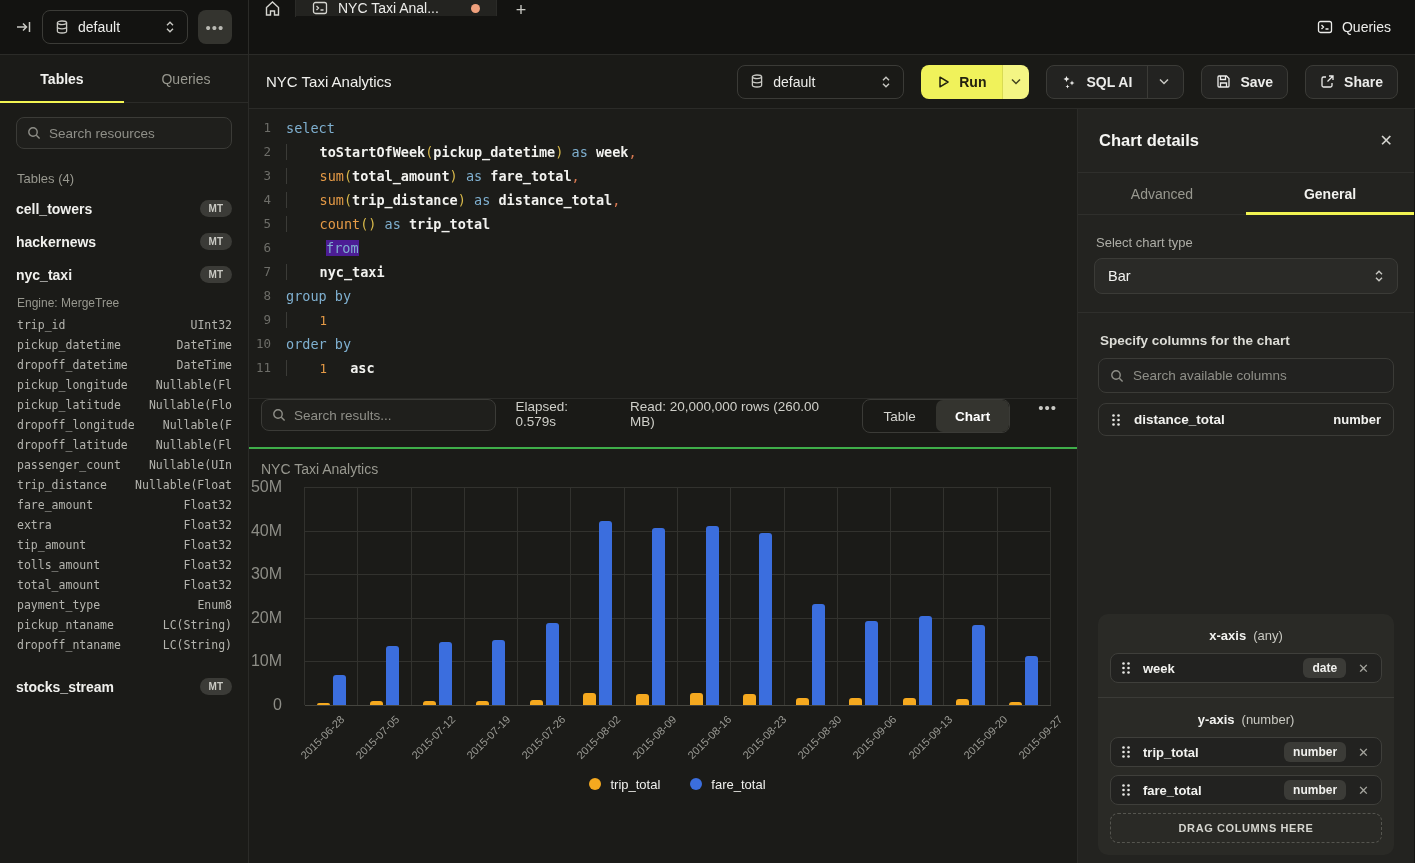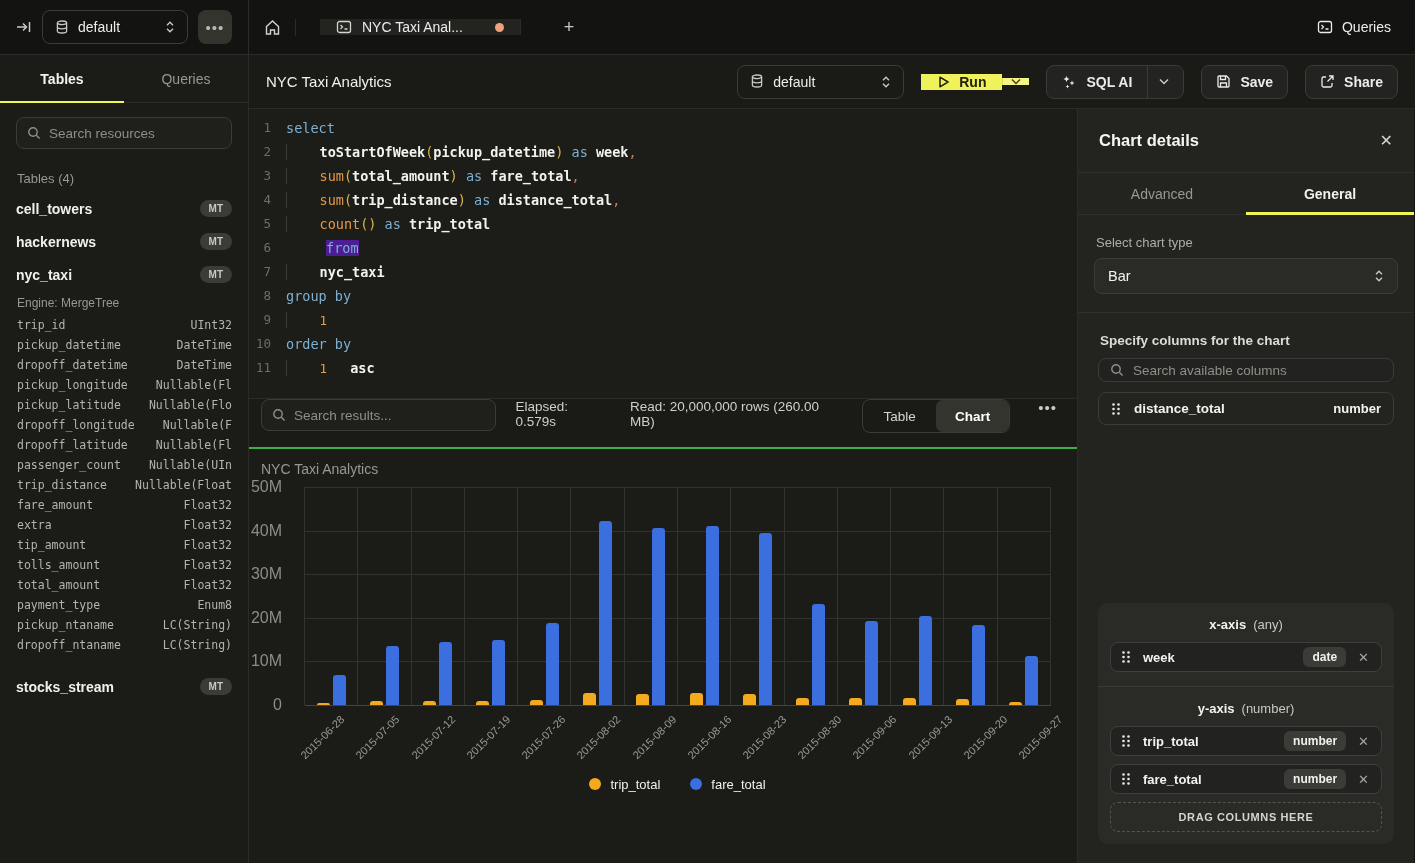--- a/index.html
+++ b/index.html
@@ -8,21 +8,21 @@
   .app { width:1415px; height:863px; display:flex; flex-direction:column; }
 
   
   .topbar { height:55px; display:flex; align-items:stretch; background:#131311; border-bottom:1px solid #2b2b28; flex:0 0 55px;}
   .tb-left { width:249px; flex:0 0 249px; display:flex; align-items:center; gap:10px; padding:0 16px; border-right:1px solid #2b2b28;}
   .icon-btn { background:none; border:none; color:#c9c9c4; display:flex; align-items:center; justify-content:center; cursor:pointer;}
   .pill-select { display:flex; align-items:center; gap:9px; height:34px; padding:0 12px; border:1px solid #3b3b37; border-radius:8px; background:transparent; color:#ececea; font-size:14px; cursor:pointer;}
   .pill-select .grow { flex:1; text-align:left;}
   .tb-left .pill-select { flex:1; }
   .more-btn { width:34px; height:34px; border-radius:8px; background:#34342f; border:none; color:#b9b9b3; font-size:15px; letter-spacing:1px; cursor:pointer;}
-  .tb-tabs { flex:1; display:flex; align-items:center;gap:24px;}
+  .tb-tabs { flex:1; display:flex; align-items:flex-start;}
   .home-btn { width:47px; border:none; border-right:1px solid #2b2b28; background:transparent; color:#d5d5d0;}
   .tab { display:flex; align-items:center; gap:10px; padding:0 16px; width:201px; background:#232320; border-right:1px solid #2b2b28; color:#ececea; font-size:14px; cursor:pointer;}
   .tab-label { flex:1; overflow:hidden; white-space:nowrap;}
   .tab-dot { width:9px; height:9px; border-radius:50%; background:#efa07d; flex:0 0 9px;}
   .plus-btn { width:48px; border:none; background:transparent; color:#c9c9c4; font-size:18px;}
   .tb-right { display:flex; align-items:center; padding:0 24px;}
   .queries-link { display:flex; align-items:center; gap:9px; background:none; border:none; color:#ececea; font-size:14px; cursor:pointer;}
 
   
   .workspace { flex:1; display:flex; min-height:0;}
@@ -45,21 +45,21 @@
   .tbl-engine { font-size:12px; color:#98988f; height:24px; display:flex; align-items:center; padding-left:1px;}
   .col-row { display:flex; justify-content:space-between; height:20px; align-items:center; font-family:"DejaVu Sans Mono",monospace; font-size:11.5px; color:#b4b4ae; padding-left:1px;}
   .tbl-row.gap-top { margin-top:15px;}
 
   
   .main { flex:1; display:flex; flex-direction:column; min-width:0;}
   .center-header { height:54px; flex:0 0 54px; display:flex; align-items:center; padding:0 17px; border-bottom:1px solid #2b2b28; background:#1a1a17;}
   .ch-title { font-size:15px; color:#f0f0ed;}
   .ch-actions { margin-left:auto; display:flex; align-items:center; gap:17px;}
   .toolbar-select { width:167px; height:34px;}
-  .run-btn { display:flex; height:34px; border-radius:8px; overflow:hidden; cursor:pointer;align-items:center;}
+  .run-btn { display:flex; height:34px; border-radius:8px; overflow:hidden; cursor:pointer;}
   .run-main { display:flex; align-items:center; gap:9px; padding:0 16px; background:#f0f25b; color:#22220f; font-size:14px; font-weight:bold; border:none;}
   .run-caret { width:27px; background:#f4f584; border:none; border-left:1px solid #d9db52; color:#44441f; display:flex; align-items:center; justify-content:center;}
   .ghost-btn { display:flex; align-items:center; gap:9px; height:34px; padding:0 14px; background:#232321; border:1px solid #3b3b37; border-radius:8px; color:#ececea; font-size:14px; font-weight:bold; cursor:pointer;}
   .sqlai-btn .caret-sep { width:1px; align-self:stretch; background:#3b3b37; margin:0 2px 0 6px;}
 
   .body-row { flex:1; display:flex; min-height:0;}
   .center-col { width:828px; flex:0 0 828px; display:flex; flex-direction:column; min-height:0;}
 
   
   .editor { height:289px; flex:0 0 289px; background:#1c1c19; padding-top:7px; font-family:"DejaVu Sans Mono",monospace; font-size:13.5px; overflow:hidden;}
@@ -114,21 +114,21 @@
   .rp-close { background:none; border:none; color:#d5d5d0; font-size:16px; cursor:pointer;}
   .rp-tabs { height:42px; flex:0 0 42px; display:flex; border-bottom:1px solid #2f2f2c;}
   .rp-tab { flex:1; background:none; border:none; font-size:14px; color:#98988f; position:relative; cursor:pointer;}
   .rp-tab.active { color:#f2f2ef; font-weight:bold;}
   .rp-tab.active::after { content:""; position:absolute; left:0; right:0; bottom:-1px; height:3px; background:#f2f452;}
   .rp-body { flex:1; padding:16px 16px 0; overflow:hidden;}
   .rp-label { font-size:13px; color:#aeaea7; margin:4px 2px 8px;}
   .rp-select { width:100%; height:36px; display:flex; align-items:center; justify-content:space-between; padding:0 13px; background:#2a2a27; border:1px solid #3b3b37; border-radius:8px; color:#f2f2ef; font-size:14.5px; cursor:pointer;}
   .rp-divider { height:1px; background:#2f2f2c; margin:18px -16px 0;}
   .rp-sublabel { font-size:13.5px; font-weight:bold; color:#dcdcd6; margin:20px 6px 10px;}
-  .rp-search { height:24px; display:flex; align-items:center; gap:9px; padding:0 11px; border:1px solid #3b3b37; border-radius:8px; background:#222220; color:#8f8f88; margin:0 4px;}
+  .rp-search { height:35px; display:flex; align-items:center; gap:9px; padding:0 11px; border:1px solid #3b3b37; border-radius:8px; background:#222220; color:#8f8f88; margin:0 4px;}
   .rp-search input { flex:1; min-width:0; background:none; border:none; outline:none; color:#d5d5d0; font-size:13.5px; font-family:"Liberation Sans",sans-serif;}
   .rp-search input::placeholder { color:#8f8f88;}
   .col-chip { height:33px; display:flex; align-items:center; gap:11px; padding:0 12px; border:1px solid #3b3b37; border-radius:8px; margin:10px 4px 0; background:#232320;}
   .col-chip .chip-name { flex:1; font-size:13.5px; font-weight:bold; color:#f2f2ef;}
   .col-chip .chip-type { font-size:13px; font-weight:bold; color:#f2f2ef;}
   .axes-card { margin:178px 4px 0; background:#2a2a26; border-radius:10px; padding:12px;}
   .axis-title { text-align:center; font-size:13px; color:#f2f2ef; margin:2px 0 10px;}
   .axis-title b { font-weight:bold;}
   .axis-title .axis-kind { color:#c9c9c2; font-weight:normal; margin-left:7px;}
   .axis-chip { height:30px; display:flex; align-items:center; gap:10px; padding:0 10px; background:#222220; border:1px solid #3f3f3b; border-radius:8px; margin-bottom:8px;}

